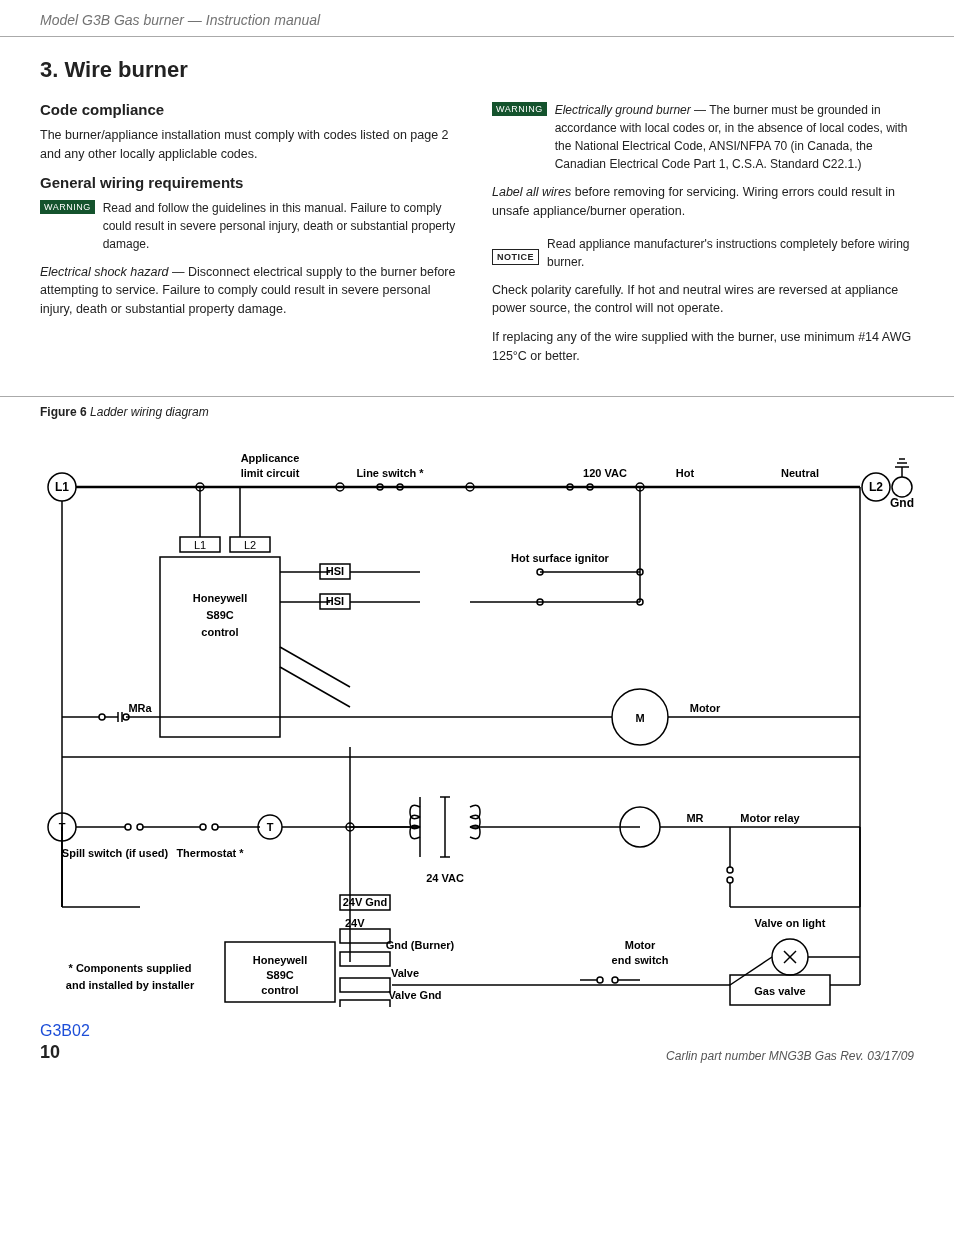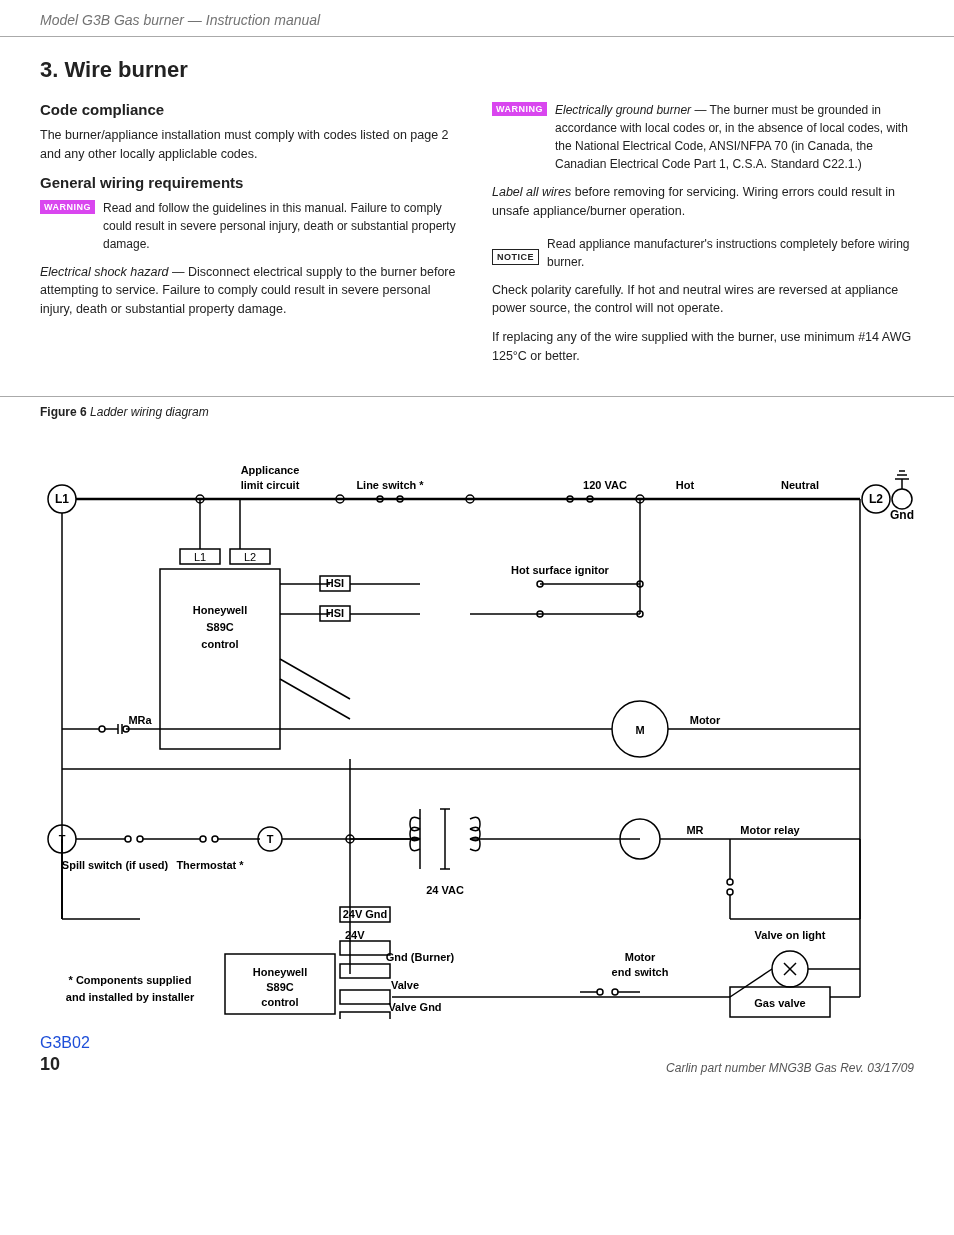--- a/index.html
+++ b/index.html
@@ -56,24 +56,24 @@
       font-size: 12.5px;
       line-height: 1.5;
       margin-bottom: 10px;
     }
     .warning-block {
       display: flex;
       gap: 8px;
       margin-bottom: 10px;
     }
     .warning-badge {
-      background: #d946ef;
+      background: #14532d;
       color: #fff;
       font-size: 9px;
-      font-weight: bold;
+      font-weight: normal;
       padding: 2px 4px;
       height: fit-content;
       white-space: nowrap;
       margin-top: 1px;
       letter-spacing: 0.5px;
       text-transform: uppercase;
       flex-shrink: 0;
     }
     .notice-badge {
       background: #fff;
@@ -105,21 +105,21 @@
     .figure-area {
       margin-top: 20px;
       border-top: 1px solid #aaa;
       padding-top: 8px;
       padding-left: 40px;
       padding-right: 40px;
     }
     .figure-caption {
       font-size: 12px;
       font-style: italic;
-      margin-bottom: 20px;
+      margin-bottom: 8px;
     }
     .figure-caption strong {
       font-style: normal;
     }
 
     
     .diagram-container {
       width: 874px;
       height: 580px;
       position: relative;

